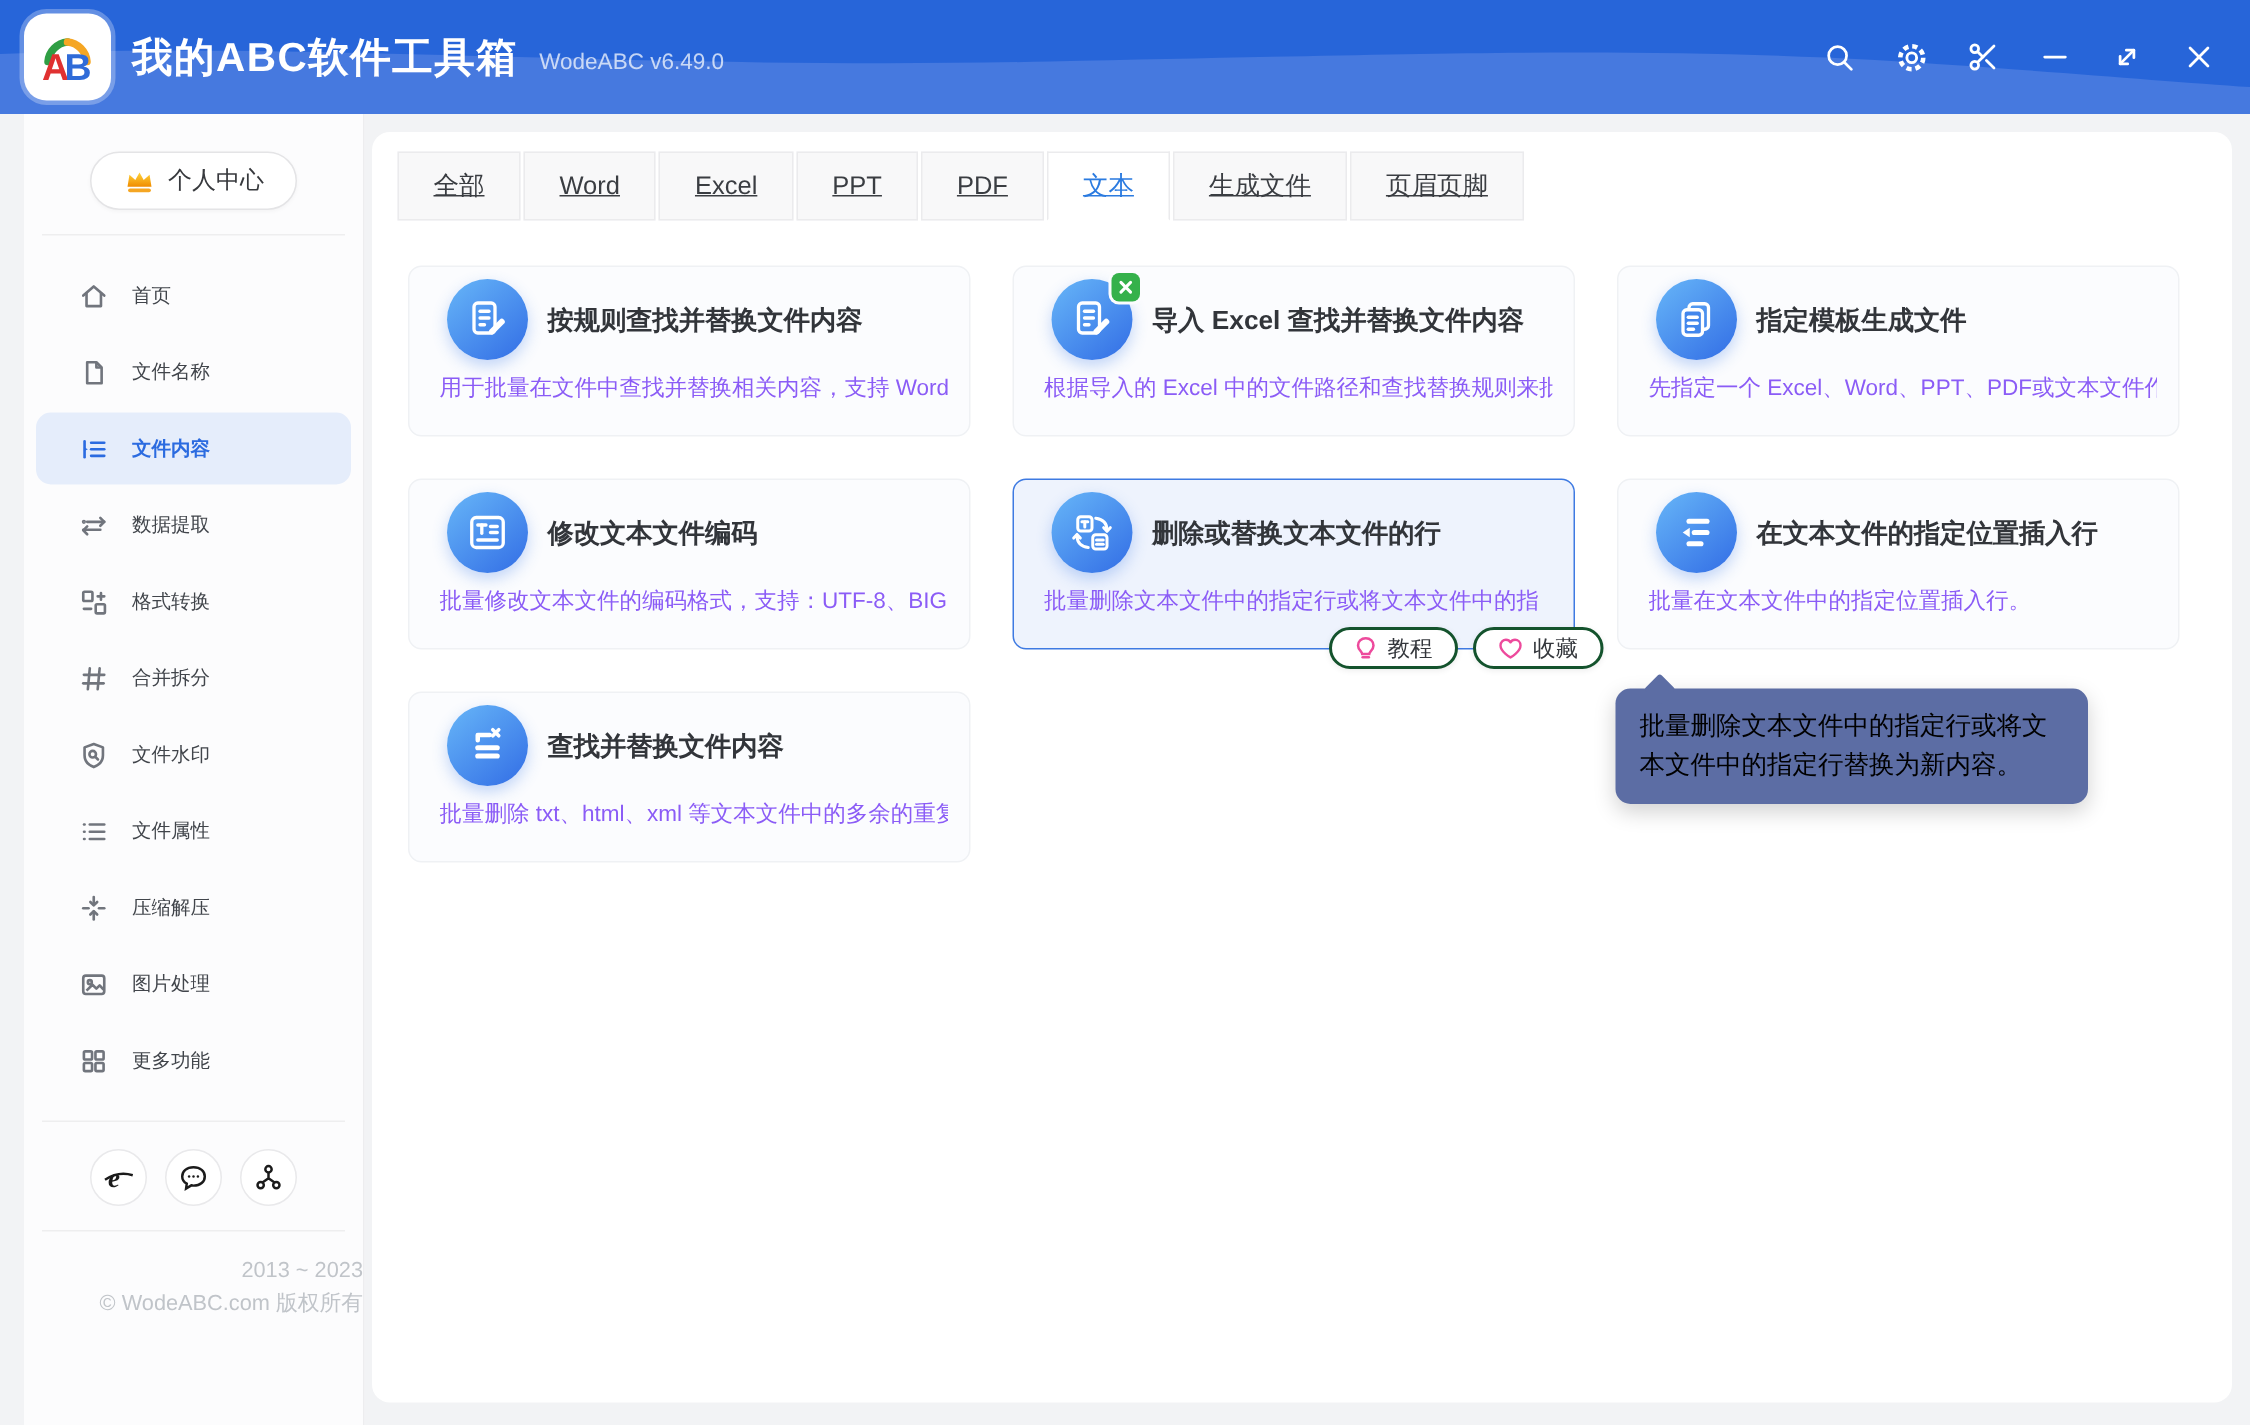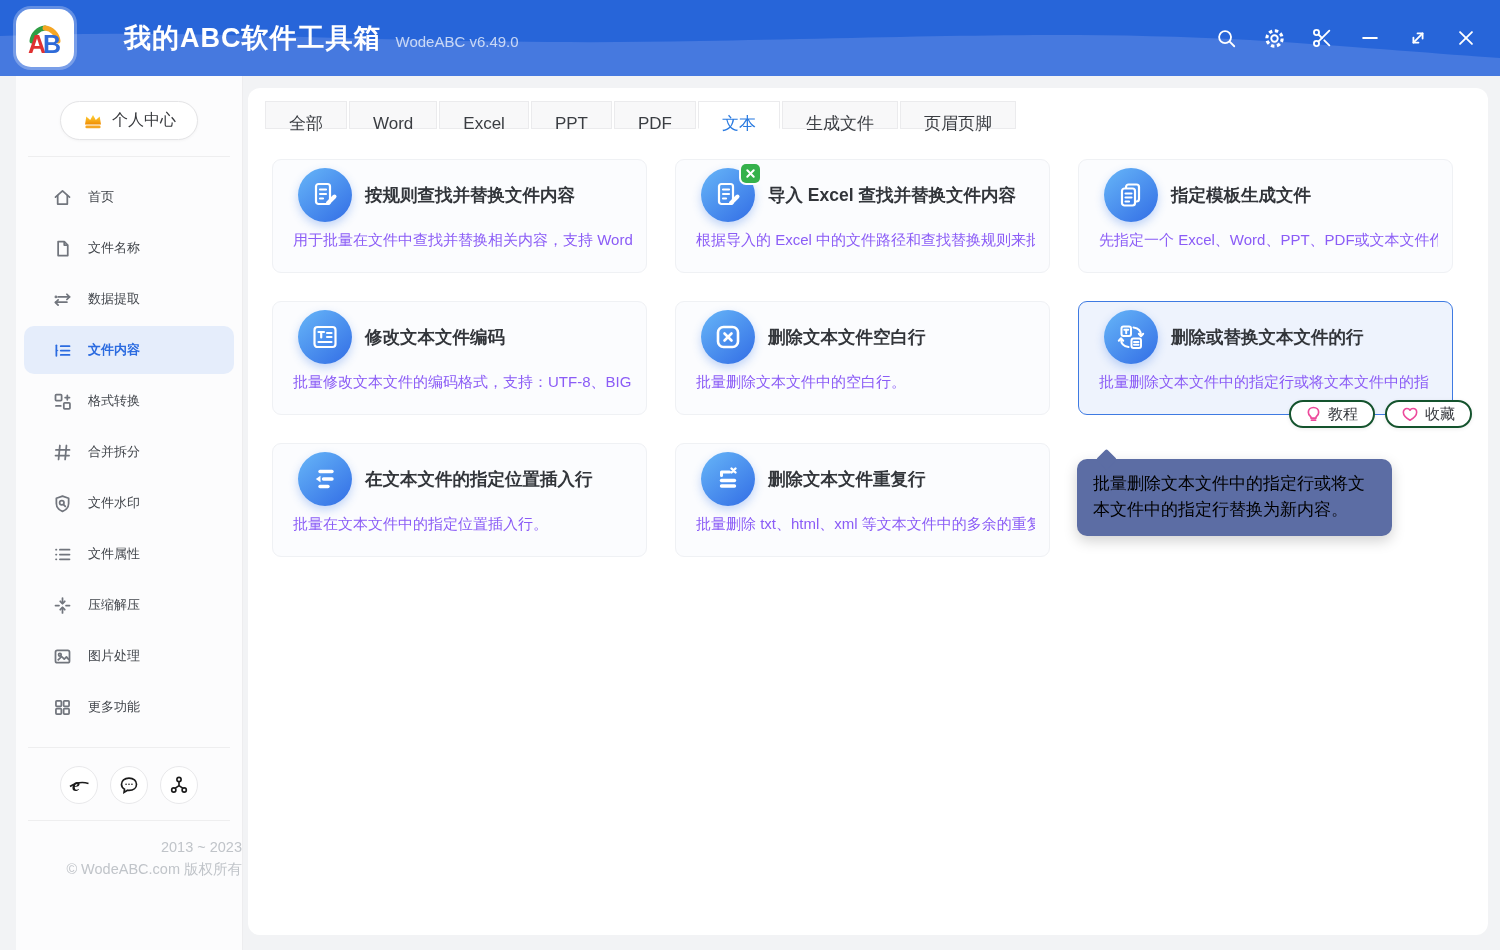--- a/index.html
+++ b/index.html
@@ -6,21 +6,21 @@
   html,body { width:1500px; height:950px; }
   body { font-family:"Liberation Sans","DejaVu Sans",sans-serif; overflow:hidden; }
   .window { position:relative; width:1500px; height:950px; background:#f2f3f5; overflow:hidden; }
 
   
   header { position:absolute; left:0; top:0; width:1500px; height:76px; background:#2765d9; z-index:5; }
   header .wave { position:absolute; left:0; bottom:0; width:1500px; height:76px; pointer-events:none; }
   .logo { position:absolute; left:16px; top:9px; width:58px; height:58px; background:#fff; border-radius:15px;
           box-shadow:0 0 0 3px rgba(255,255,255,.28); display:flex; align-items:center; justify-content:center; z-index:6; }
   .title-wrap { position:absolute; left:88px; top:0; height:76px; display:flex; align-items:center; gap:14px; z-index:6; }
-  .app-title { color:#fff; font-size:27px; font-weight:bold; letter-spacing:1px;margin-left:36px; }
+  .app-title { color:#fff; font-size:27px; font-weight:bold; letter-spacing:1px; }
   .app-version { color:rgba(255,255,255,.72); font-size:15px; margin-top:7px; }
   .tb-actions { position:absolute; right:10px; top:0; height:76px; display:flex; z-index:7; }
   .tb-btn { width:48px; height:76px; display:flex; align-items:center; justify-content:center; color:#fff;
             background:none; border:none; cursor:pointer; }
 
   
   aside { position:absolute; left:16px; top:76px; bottom:0; width:227px; background:#fcfcfd; border-right:1px solid #ededef; }
   .pc-btn { margin:25px auto 0; width:138px; height:39px; border-radius:20px; border:1px solid #e4e4e6; background:#fff;
             display:flex; align-items:center; justify-content:center; gap:8px; font-size:16px; color:#37393d; cursor:pointer;
             box-shadow:0 1px 3px rgba(0,0,0,.04); }
@@ -32,22 +32,22 @@
   .sb-item.active { background:#e5edfb; color:#2b6be0; font-weight:bold; }
   .sb-item.active svg { color:#2b6be0; }
   .social { display:flex; justify-content:center; gap:12px; margin-top:18px; }
   .soc-btn { width:38px; height:38px; border-radius:50%; border:1px solid #e9e9eb; background:#fff; color:#26282c;
              display:flex; align-items:center; justify-content:center; cursor:pointer; }
   .sb-footer { margin-top:15px; text-align:right; color:#c0c4c9; font-size:14.5px; line-height:22px; }
 
   
   main { position:absolute; left:248px; top:88px; width:1240px; height:847px; background:#fff; border-radius:12px; }
   .tabs { display:flex; gap:2px; margin:13px 0 0 17px; }
-  .tab { height:28px; line-height:44px; padding:0 23px; background:#f8f8f9; border:1px solid #ebebed;
-         font-size:17px; color:#3a3d42; cursor:pointer; white-space:nowrap; }
+  .tab { height:46px; line-height:44px; padding:0 23px; background:#f8f8f9; border:1px solid #ebebed;
+         font-size:17px; color:#3a3d42; cursor:pointer; white-space:nowrap;text-decoration:underline; }
   .tab.active { background:#fff; border-bottom-color:#fff; color:#2b7be0; }
 
   .grid { display:grid; grid-template-columns:repeat(3,375px); column-gap:28px; row-gap:28px; margin:30px 0 0 24px; }
   .card { width:375px; height:114px; background:#fbfcfe; border:1px solid #eff1f4; border-radius:9px; position:relative;
           padding:8px 14px 16px 17px; cursor:pointer; overflow:visible; }
   .card-head { display:flex; align-items:center; gap:13px; }
   .icon-wrap { position:relative; width:54px; height:54px; margin-left:8px; flex:none; }
   .icon-circle { width:54px; height:54px; border-radius:50%; background:linear-gradient(140deg,#67b6f8 0%,#3a78e8 85%);
                  display:flex; align-items:center; justify-content:center; box-shadow:0 4px 10px rgba(59,121,232,.30); }
   .badge-x { position:absolute; top:-4px; right:-5px; width:19px; height:19px; border-radius:5px; background:#35b14b;
@@ -152,39 +152,39 @@
           </svg>
         <span>首页</span>
       </div>
       <div class="sb-item">
         <svg width="21" height="21" viewBox="0 0 24 24" fill="none" stroke="currentColor" stroke-width="2" stroke-linejoin="round">
             <path d="M7 4 H14 L18 8 V20 H7 Z"></path>
             <path d="M14 4 V8 H18"></path>
           </svg>
         <span>文件名称</span>
       </div>
-      <div class="sb-item">
-        <svg width="21" height="21" viewBox="0 0 24 24" fill="none" stroke="currentColor" stroke-width="2" stroke-linecap="round" stroke-linejoin="round">
-            <path d="M7 9 H20"></path>
-            <path d="M17 6 L20 9 L17 12"></path>
-            <path d="M17 15 H4"></path>
-            <path d="M7 12.5 L4 15.5 L7 18.5"></path>
-            <circle cx="4.5" cy="9" r="0.6" fill="currentColor"></circle>
-          </svg>
-        <span>数据提取</span>
-      </div>
       <div class="sb-item active">
         <svg width="21" height="21" viewBox="0 0 24 24" fill="none" stroke="currentColor" stroke-width="2" stroke-linecap="round">
             <line x1="5" y1="6" x2="5" y2="18"></line>
             <line x1="10" y1="7" x2="20" y2="7"></line>
             <line x1="10" y1="12" x2="20" y2="12"></line>
             <line x1="10" y1="17" x2="20" y2="17"></line>
             <path d="M4.5 10.5 L7.5 12 L4.5 13.5 Z" fill="currentColor" stroke="none"></path>
           </svg>
         <span>文件内容</span>
+      </div>
+      <div class="sb-item">
+        <svg width="21" height="21" viewBox="0 0 24 24" fill="none" stroke="currentColor" stroke-width="2" stroke-linecap="round" stroke-linejoin="round">
+            <path d="M7 9 H20"></path>
+            <path d="M17 6 L20 9 L17 12"></path>
+            <path d="M17 15 H4"></path>
+            <path d="M7 12.5 L4 15.5 L7 18.5"></path>
+            <circle cx="4.5" cy="9" r="0.6" fill="currentColor"></circle>
+          </svg>
+        <span>数据提取</span>
       </div>
       <div class="sb-item">
         <svg width="21" height="21" viewBox="0 0 24 24" fill="none" stroke="currentColor" stroke-width="2">
             <rect x="4" y="4" width="7" height="7" rx="1"></rect>
             <rect x="13.5" y="13.5" width="7" height="7" rx="1"></rect>
             <path d="M15 7.5 H20 M17.5 5 V10" stroke-linecap="round"></path>
             <path d="M4.5 17 H10 M4.5 17" stroke-linecap="round"></path>
           </svg>
         <span>格式转换</span>
       </div>
@@ -364,35 +364,20 @@
                   <line x1="17" y1="15" x2="21.5" y2="15"></line>
                   <line x1="8.5" y1="20" x2="21.5" y2="20"></line>
                 </svg>
           </div>
             </div>
           <div class="card-title">修改文本文件编码</div>
         </div>
         <div class="card-desc">批量修改文本文件的编码格式，支持：UTF-8、BIG5</div>
       </div>
 
-      <div class="card">
-        <div class="card-head">
-          <div class="icon-wrap">
-              <div class="icon-circle">
-            <svg width="30" height="30" viewBox="0 0 30 30" fill="none" stroke="#fff" stroke-width="2.6" stroke-linecap="round" stroke-linejoin="round">
-                  <rect x="5" y="5" width="20" height="20" rx="5.5"></rect>
-                  <line x1="11.5" y1="11.5" x2="18.5" y2="18.5"></line>
-                  <line x1="18.5" y1="11.5" x2="11.5" y2="18.5"></line>
-                </svg>
-          </div>
-            </div>
-          <div class="card-title">删除文本文件空白行</div>
-        </div>
-        <div class="card-desc">批量删除文本文件中的空白行。</div>
-      </div>
 
       <div class="card hovered">
         <div class="card-head">
           <div class="icon-wrap">
               <div class="icon-circle">
             <svg width="30" height="30" viewBox="0 0 30 30" fill="none" stroke="#fff" stroke-width="2" stroke-linecap="round" stroke-linejoin="round">
                   <rect x="5.5" y="4.5" width="9.5" height="9.5" rx="2"></rect>
                   <line x1="8.3" y1="7.8" x2="12.2" y2="7.8"></line>
                   <line x1="10.2" y1="7.8" x2="10.2" y2="11.3"></line>
                   <rect x="15.5" y="16.5" width="9.5" height="9.5" rx="2"></rect>
@@ -447,21 +432,21 @@
           <div class="icon-wrap">
               <div class="icon-circle">
             <svg width="30" height="30" viewBox="0 0 30 30" fill="none" stroke="#fff" stroke-linecap="round" stroke-linejoin="round">
                   <path d="M8.5 11.5 V8 H16.5" stroke-width="3"></path>
                   <path d="M18.5 4.5 L22.5 8.5 M22.5 4.5 L18.5 8.5" stroke-width="2.4"></path>
                   <line x1="8.5" y1="16.5" x2="21.5" y2="16.5" stroke-width="3.4"></line>
                   <line x1="8.5" y1="22" x2="21.5" y2="22" stroke-width="3.4"></line>
                 </svg>
           </div>
             </div>
-          <div class="card-title">删除文本文件重复行</div>
+          <div class="card-title">查找并替换文件内容</div>
         </div>
         <div class="card-desc">批量删除 txt、html、xml 等文本文件中的多余的重复</div>
       </div>
 
     </div>
 
     <div class="tooltip">
       <span>批量删除文本文件中的指定行或将文本文件中的指定行替换为新内容。</span>
     </div>
   </main>

